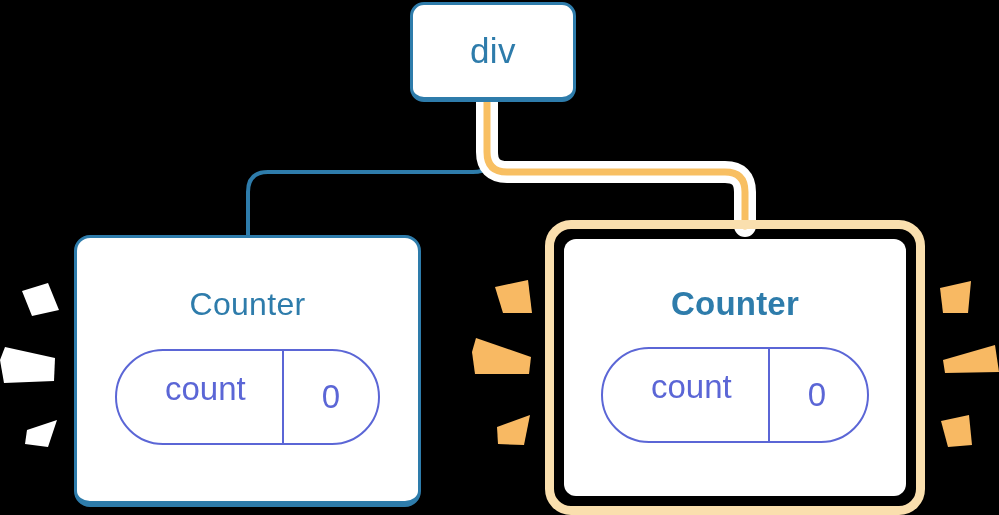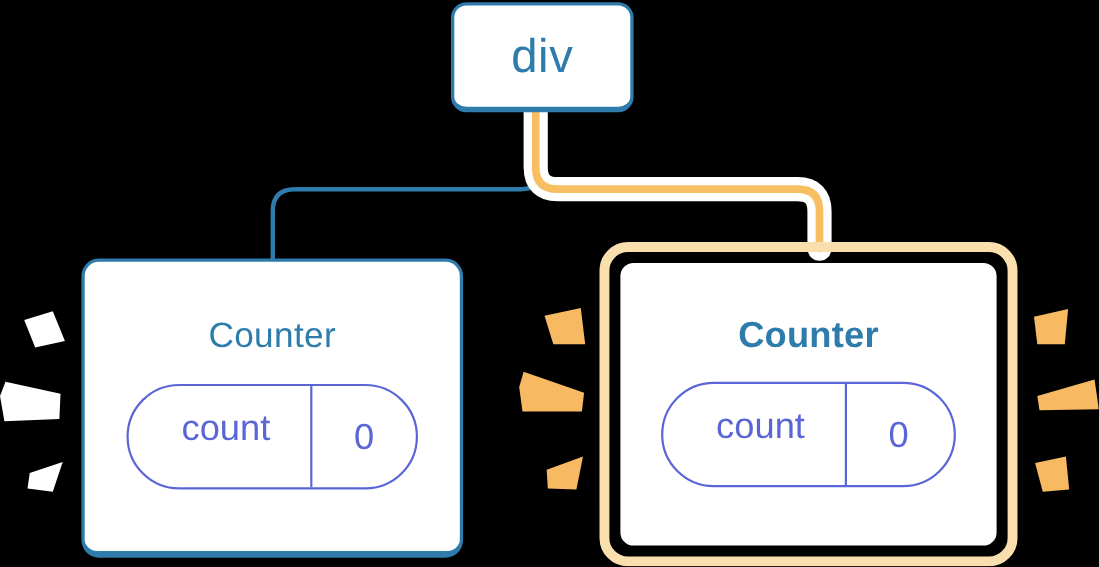--- a/index.html
+++ b/index.html
@@ -42,21 +42,21 @@
   .node-div {
     left: 410px;
     top: 2px;
     width: 166px;
     height: 100px;
     border: 3px solid #2e7cab;
     border-bottom-width: 5px;
     border-radius: 14px;
   }
   .node-div .node-title {
-    font-size: 43px;
+    font-size: 35px;
     color: #2e7cab;
     font-weight: 400;
     letter-spacing: 0.5px;
   }
 
   .node-counter-plain {
     left: 74px;
     top: 235px;
     width: 347px;
     height: 272px;

